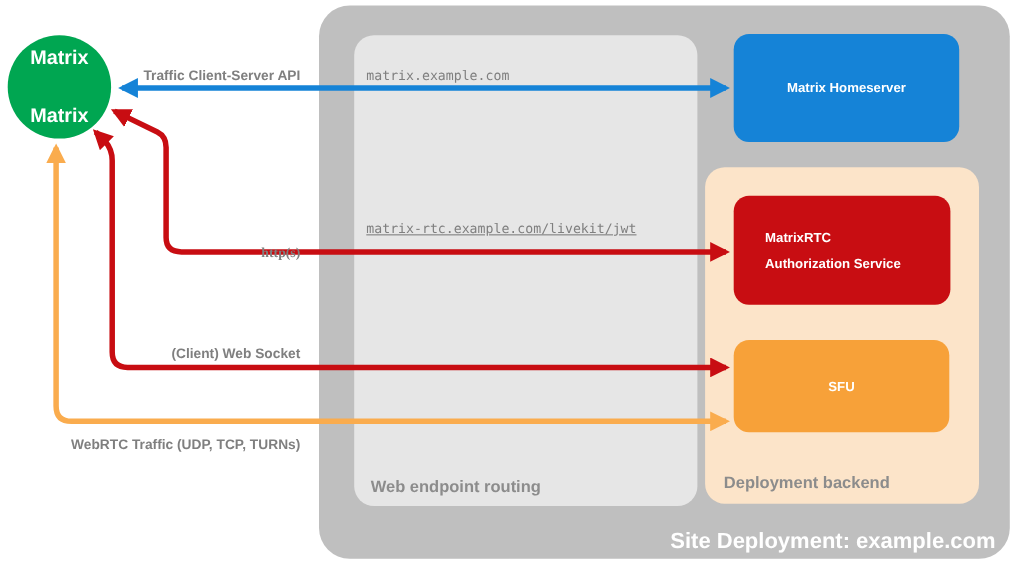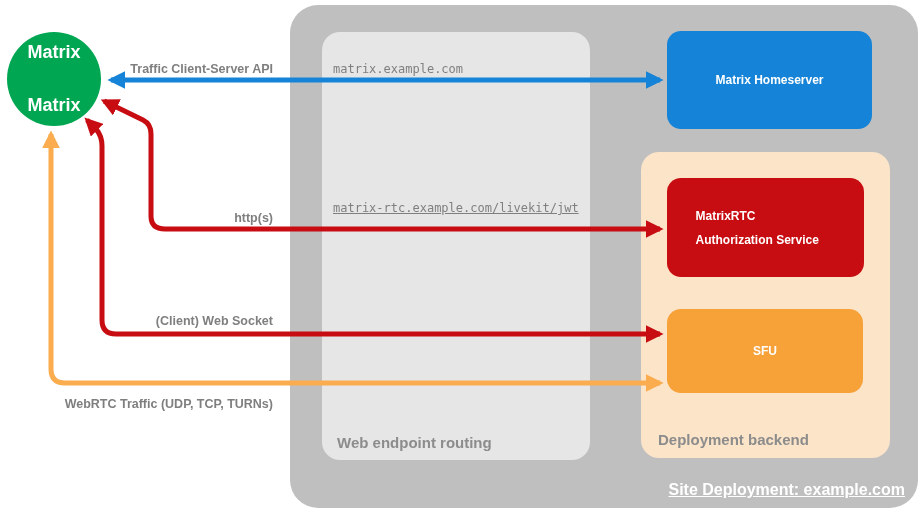--- a/index.html
+++ b/index.html
@@ -8,33 +8,33 @@
     font-family:"Liberation Sans",sans-serif;
   }
   .abs{position:absolute;}
   
   .outer{
     left:290px;top:5px;width:628px;height:503px;
     background:#bfbfbf;border-radius:28px;
   }
   .routing{
     left:322px;top:32px;width:268px;height:428px;
-    background:#e6e6e6;border-radius:18px;
+    background:#e6e6e6;border-radius:18px;padding-left:44px;
   }
   .backend{
     left:641px;top:152px;width:249px;height:306px;
     background:#fce4c9;border-radius:18px;
   }
   .zone-label{
     position:absolute;left:15px;bottom:9px;
     font-size:15px;font-weight:bold;color:#8c8c8c;white-space:nowrap;
   }
   .site-label{
     right:16px;top:481px;
-    font-size:16px;font-weight:bold;color:#ffffff;white-space:nowrap;text-decoration:underline;
+    font-size:20px;font-weight:bold;color:#ffffff;white-space:nowrap;
   }
   
   .node{
     display:flex;align-items:center;justify-content:center;text-align:left;
     color:#ffffff;font-weight:bold;font-size:12px;line-height:24px;
     border-radius:14px;
   }
   .homeserver{left:667px;top:31px;width:205px;height:98px;background:#1583d7;}
   .auth{left:667px;top:178px;width:197px;height:99px;background:#c80d12;}
   .auth .wrap{max-width:140px;}
@@ -107,19 +107,19 @@
     <path d="M 111 80 L 660 80" fill="none" stroke-width="5" marker-start="url(#ah-blue)" marker-end="url(#ah-blue)" stroke="#1583d7"></path>
 
     <path d="M 104 101 L 143 120 Q 151 124 151 134 L 151 216 Q 151 229 165 229 L 660 229" fill="none" stroke-width="5" marker-start="url(#ah-red)" marker-end="url(#ah-red)" stroke="#c80d12"></path>
 
     <path d="M 87 120 L 96 129 Q 102 136 102 146 L 102 320 Q 102 334 116 334 L 660 334" fill="none" stroke-width="5" marker-start="url(#ah-red)" marker-end="url(#ah-red)" stroke="#c80d12"></path>
 
     <path d="M 51 134 L 51 369 Q 51 383 65 383 L 660 383" fill="none" stroke-width="5" marker-start="url(#ah-orange)" marker-end="url(#ah-orange)" stroke="#faac4e"></path>
   </svg>
 
   <div class="abs arrow-label" style="top:62px;">Traffic Client-Server API</div>
-  <div class="abs arrow-label" style="top:211px;">http(s)</div>
+  <div class="abs arrow-label" style="top:223px;font-family:Liberation Serif, serif;">http(s)</div>
   <div class="abs arrow-label" style="top:314px;">(Client) Web Socket</div>
   <div class="abs arrow-label" style="top:365px;margin-top:32px;">WebRTC Traffic (UDP, TCP, TURNs)</div>
 
   <div class="abs site-label">Site Deployment: example.com</div>
 
 </div>
 
 </body></html>

